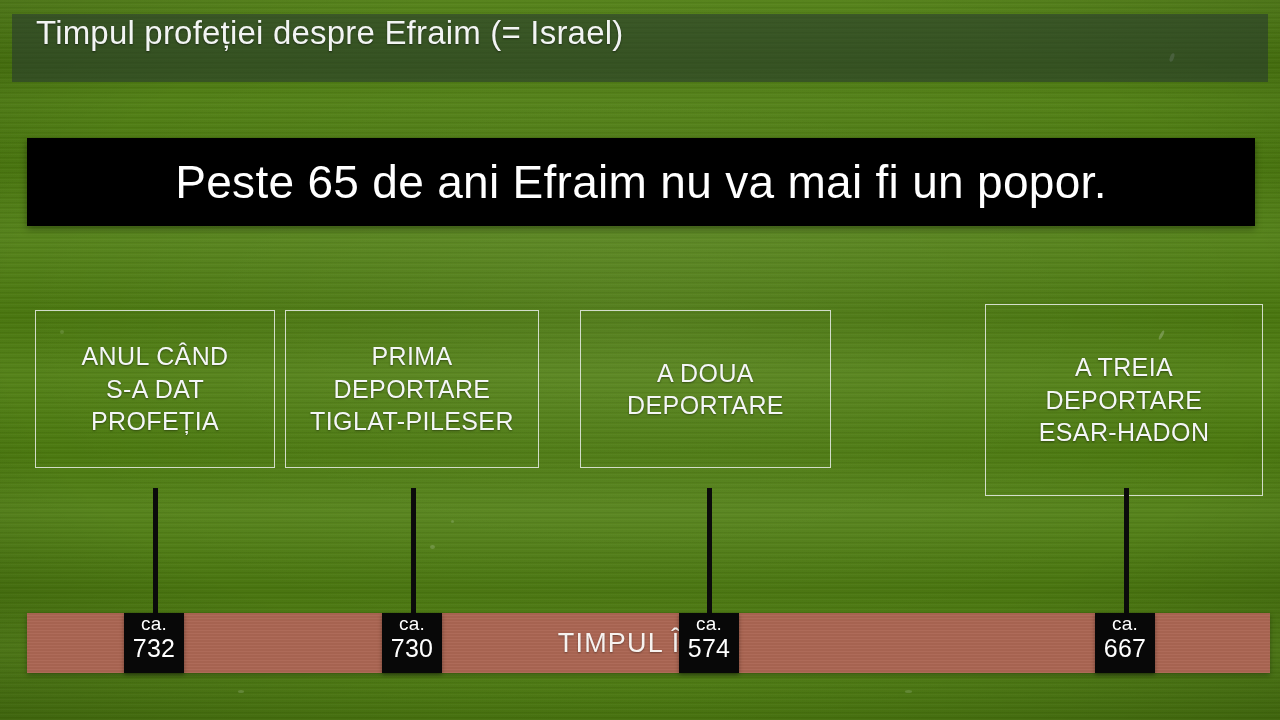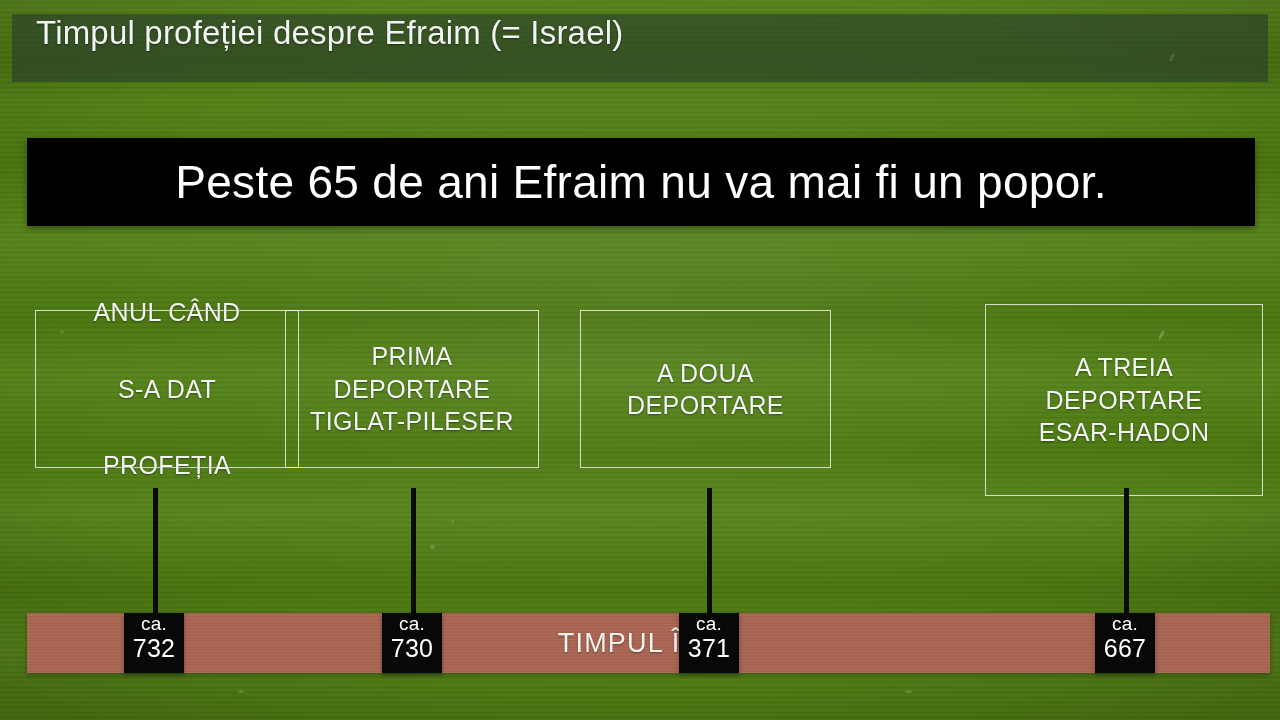--- a/index.html
+++ b/index.html
@@ -199,21 +199,21 @@
   <div class="speck" style="left:238px;top:690px;width:6px;height:3px;opacity:.3;"></div>
   <div class="speck" style="left:905px;top:690px;width:7px;height:3px;opacity:.28;"></div>
 
   <div id="title-band"></div>
   <div id="title-text">Timpul profeției despre Efraim (= Israel)</div>
 
   <div id="headline-band">
     <span id="headline-text">Peste 65 de ani Efraim nu va mai fi un popor.</span>
   </div>
 
-  <div class="event-box" style="left:35px;top:310px;width:264px;height:158px;gap:44px;">
+  <div class="event-box" style="left:35px;top:310px;width:240px;height:158px;">
     <span class="ln">ANUL CÂND</span>
     <span class="ln">S-A DAT</span>
     <span class="ln">PROFEȚIA</span>
   </div>
   <div class="stem" style="left:153px;top:488px;height:128px;"></div>
 
   <div class="event-box" style="left:285px;top:310px;width:254px;height:158px;">
     <span class="ln">PRIMA</span>
     <span class="ln">DEPORTARE</span>
     <span class="ln">TIGLAT-PILESER</span>
@@ -243,21 +243,21 @@
     <span class="yr">732</span>
   </div>
 
   <div class="date-chip" style="left:382px;top:613px;width:60px;height:60px;">
     <span class="ca">ca.</span>
     <span class="yr">730</span>
   </div>
 
   <div class="date-chip" style="left:679px;top:613px;width:60px;height:60px;">
     <span class="ca">ca.</span>
-    <span class="yr">371</span>
+    <span class="yr">574</span>
   </div>
 
   <div class="date-chip" style="left:1095px;top:613px;width:60px;height:60px;">
     <span class="ca">ca.</span>
     <span class="yr">667</span>
   </div>
 
 </div>
 
 </body></html>

